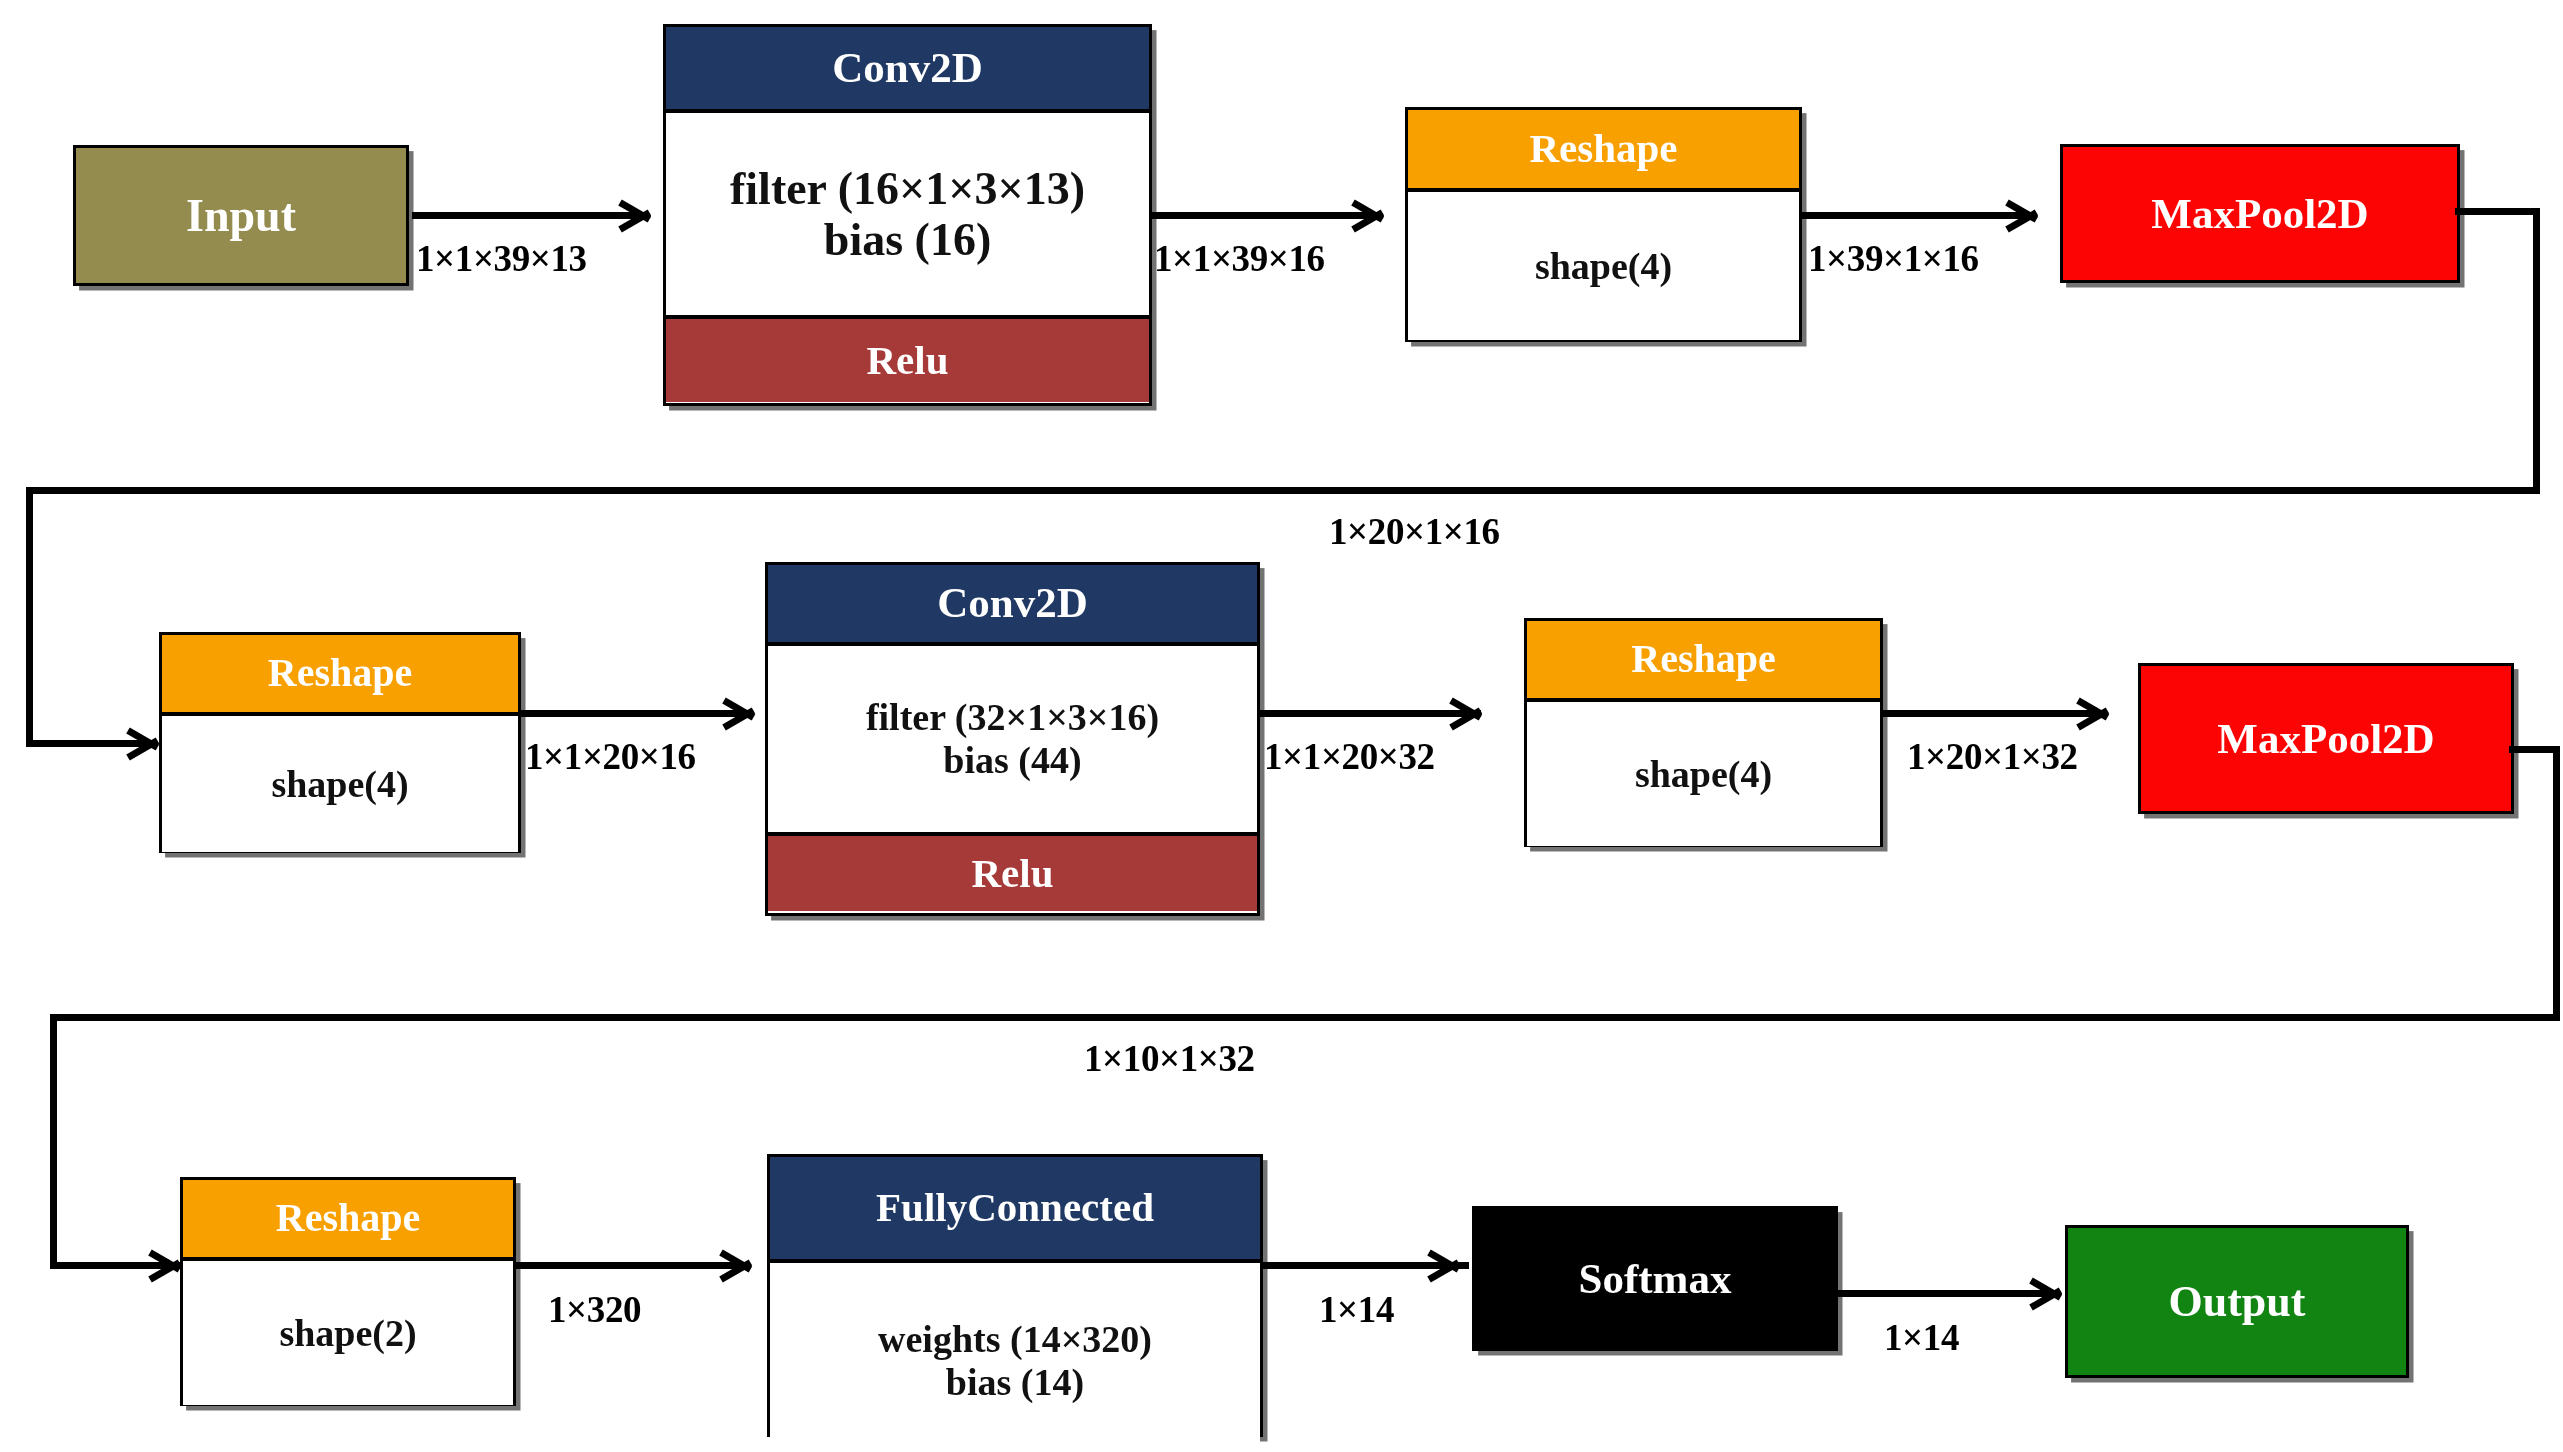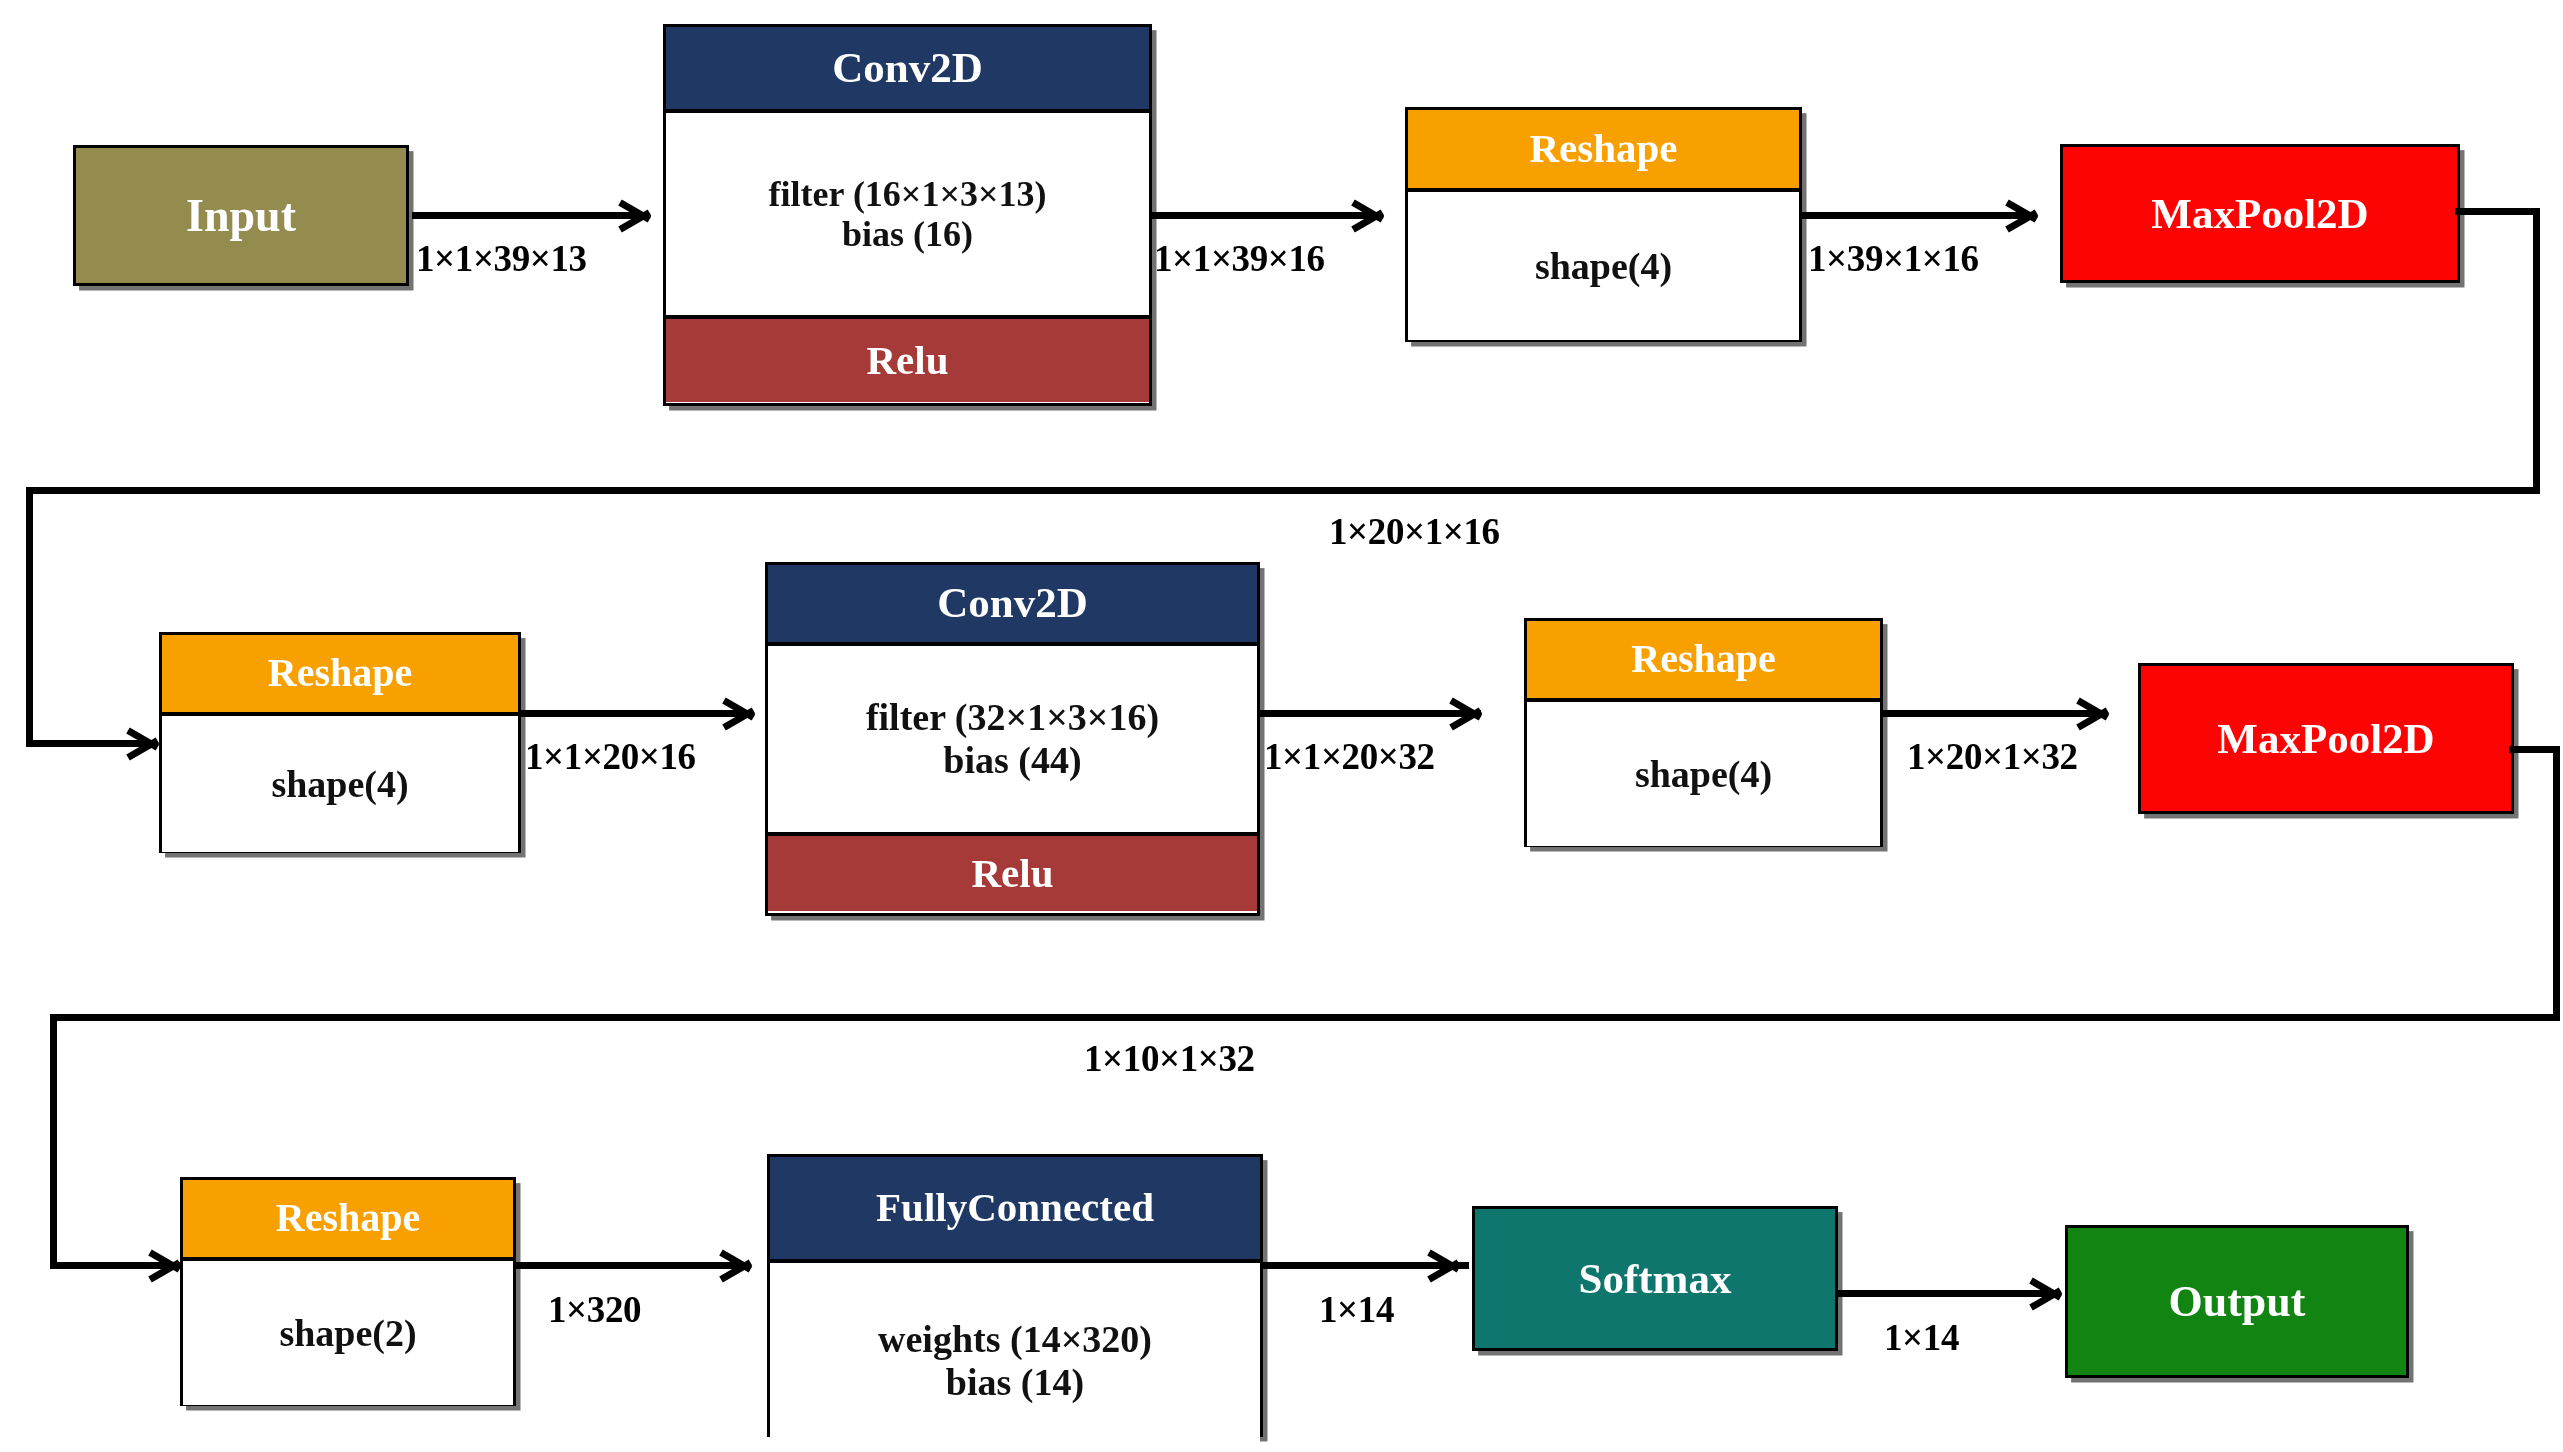--- a/index.html
+++ b/index.html
@@ -103,21 +103,21 @@
   </div>
 
   <div class="hline" style="left:412px; top:212px; width:237px;"></div>
   <div class="chev" style="left:620px; top:196px;"></div>
   <div class="edge-label" style="left:416px; top:237px; font-size:37px;">1×1×39×13</div>
 
   <div class="node" style="left:663px; top:24.4px; width:489px; height:382px;">
     <div class="seg header" style="height:86px; background:#1F3864; font-size:43px;">
       <span>Conv2D</span>
     </div>
-    <div class="seg body" style="height:202px; font-size:36px;">
+    <div class="seg body" style="height:202px; font-size:46px;">
       <span class="line">filter (16×1×3×13)</span>
       <span class="line">bias (16)</span>
     </div>
     <div class="seg footer" style="height:87px; background:#A63A38; font-size:41px;">
       <span>Relu</span>
     </div>
   </div>
 
   <div class="hline" style="left:1151px; top:212px; width:229px;"></div>
   <div class="chev" style="left:1353px; top:196px;"></div>
@@ -223,21 +223,21 @@
     <div class="seg body" style="height:195px; font-size:38px;">
       <span class="line">weights (14×320)</span>
       <span class="line">bias (14)</span>
     </div>
   </div>
 
   <div class="hline" style="left:1263px; top:1262px; width:206px;"></div>
   <div class="chev" style="left:1429px; top:1246px;"></div>
   <div class="edge-label" style="left:1319px; top:1288px; font-size:37px;">1×14</div>
 
-  <div class="node solid" style="left:1472px; top:1206px; width:366px; height:145px; background:#0f766e; font-size:43px;">
+  <div class="node solid" style="left:1472px; top:1206px; width:366px; height:145px; background:#000000; font-size:43px;">
     <span>Softmax</span>
   </div>
 
   <div class="hline" style="left:1835px; top:1290px; width:221px;"></div>
   <div class="chev" style="left:2031px; top:1274px;"></div>
   <div class="edge-label" style="left:1884px; top:1316px; font-size:37px;">1×14</div>
 
   <div class="node solid" style="left:2065px; top:1225px; width:344px; height:153px; background:#128412; font-size:44px;">
     <span>Output</span>
   </div>

